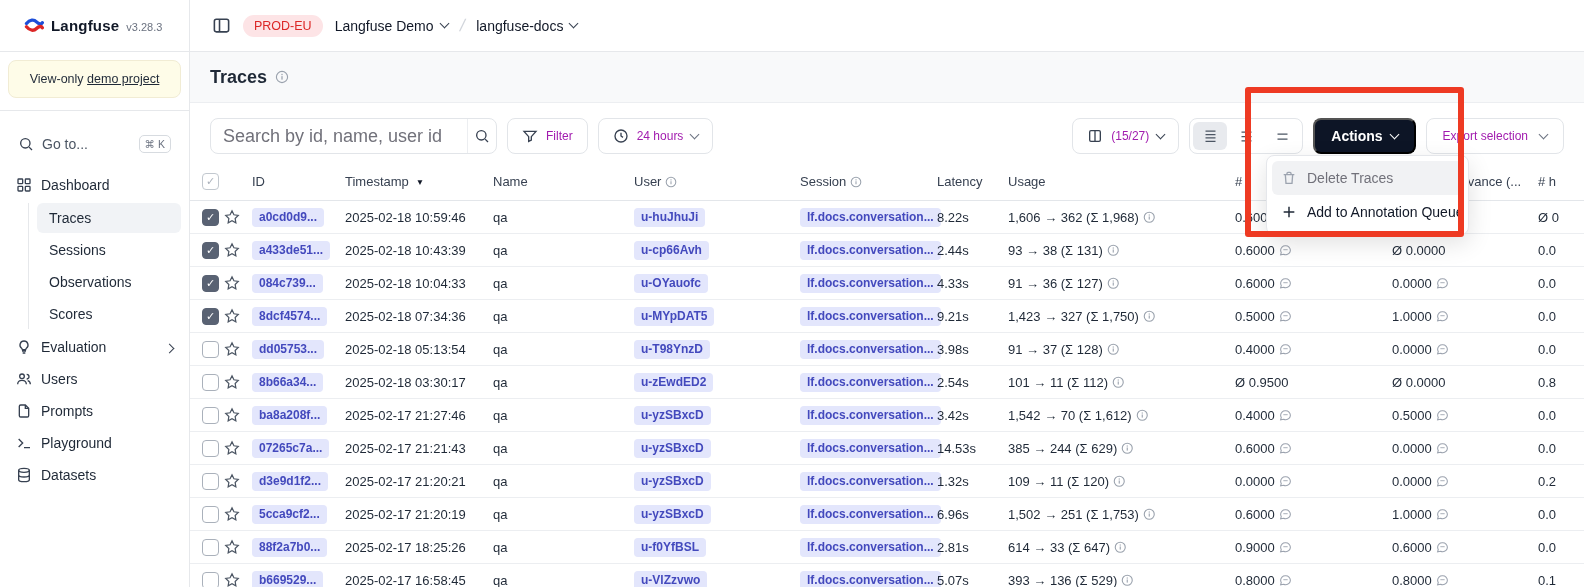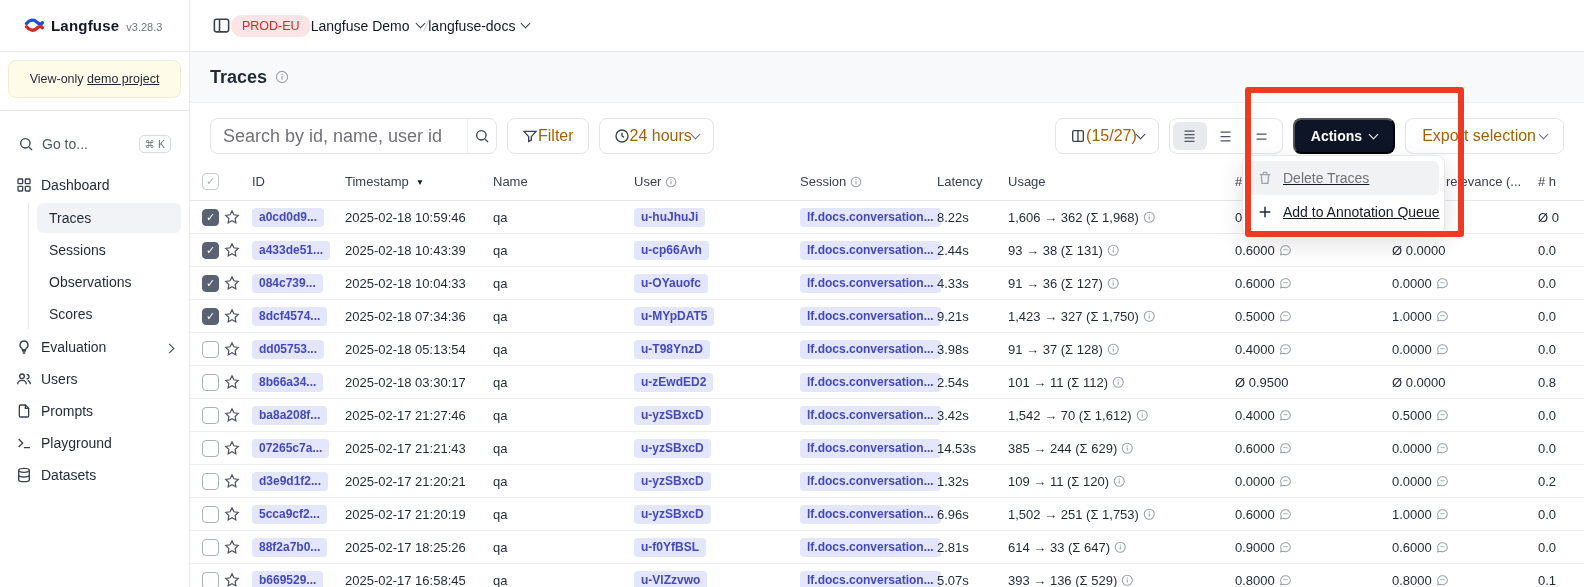--- a/index.html
+++ b/index.html
@@ -21,33 +21,33 @@
   .nav-item{display:flex;align-items:center;gap:9px;padding:8px 8px;font-size:14px;color:#1f2937;border-radius:6px;cursor:pointer;}
   .nav-item .chv-wrap{margin-left:auto;color:#374151;}
   .nav-children{margin:0 0 2px 20px;border-left:1px solid #e6e8eb;padding-left:8px;}
   .nav-child{padding:7px 12px;font-size:14px;color:#1f2937;border-radius:6px;margin:2px 0;cursor:pointer;}
   .nav-child.active{background:#f1f3f6;}
   .icn{width:16px;height:16px;flex:0 0 16px;color:#374151;}
   .icn svg{width:16px;height:16px;display:block;}
 
   
   .main{position:relative;flex:1;min-width:0;}
-  .topbar{height:52px;border-bottom:1px solid #e6e8eb;display:flex;align-items:center;padding:0 22px;background:#fff;}
+  .topbar{height:52px;border-bottom:1px solid #e6e8eb;display:flex;align-items:center;gap:12px;padding:0 22px;background:#fff;}
   .env-badge{background:#fde4e6;color:#dc2626;font-size:12.5px;font-weight:500;border-radius:999px;padding:4px 11px;}
   .crumb{display:flex;align-items:center;gap:7px;font-size:14px;font-weight:500;color:#111827;cursor:pointer;}
   .slash{color:#d1d5db;font-size:17px;font-weight:300;transform:skewX(-12deg);}
   .title-strip{height:51px;background:#f8f9fa;border-bottom:1px solid #eceef1;display:flex;align-items:center;gap:8px;padding:0 20px;}
   .title-strip h1{font-size:18px;font-weight:600;color:#1f2937;}
 
   .toolbar{display:flex;align-items:center;padding:15px 20px 0 20px;gap:10px;}
   .searchbox{width:287px;height:36px;border:1px solid #e2e5e9;border-radius:8px;display:flex;align-items:center;background:#fff;overflow:hidden;}
   .searchbox input{flex:1;border:0;outline:0;padding:0 12px;font-size:18px;color:#111827;font-family:inherit;background:transparent;}
   .searchbox input::placeholder{color:#71717a;}
   .search-ic{width:42px;height:100%;display:flex;align-items:center;justify-content:center;border-left:1px solid #eceef1;color:#374151;}
-  .btn{height:36px;border:1px solid #e2e5e9;border-radius:8px;background:#fff;display:inline-flex;align-items:center;padding:0 14px;font-size:16px;font-weight:500;color:#a16207;cursor:pointer;white-space:nowrap;}
+  .btn{height:36px;border:1px solid #e2e5e9;border-radius:8px;background:#fff;display:inline-flex;align-items:center;gap:8px;padding:0 14px;font-size:12px;font-weight:500;color:#a21caf;cursor:pointer;white-space:nowrap;}
   .toolbar-right{margin-left:auto;display:flex;align-items:center;gap:10px;border-radius:13px;}
   .seg-group{height:36px;border:1px solid #e2e5e9;border-radius:8px;display:flex;align-items:center;padding:3px;gap:2px;background:#fff;}
   .seg{width:34px;height:28px;border-radius:6px;display:flex;align-items:center;justify-content:center;color:#4b5563;cursor:pointer;}
   .seg.sel{background:#e8eaee;}
   .btn-dark{height:36px;border-radius:8px;background:#0d1526;color:#fff;display:inline-flex;align-items:center;gap:8px;padding:0 16px;font-size:14px;font-weight:600;cursor:pointer;}
 
   
   .table{margin-top:9px;}
   .trow{display:grid;grid-template-columns:34px 28px 93px 148px 141px 166px 137px 71px 227px 157px 146px 28px;align-items:center;height:33px;border-bottom:1px solid #eceef1;font-size:13px;color:#1f2937;}
   .thead{height:38px;color:#374151;font-weight:500;border-bottom:1px solid #e3e6ea;font-size:13px;}
@@ -56,21 +56,21 @@
   .hdr-rel{margin-left:54px;}
   .badge{display:inline-block;background:#e3e6fc;color:#4349bd;font-size:12px;font-weight:600;border-radius:4px;padding:2.5px 7px;white-space:nowrap;cursor:pointer;}
   .checkbox{width:17px;height:17px;border:1.5px solid #aab1bb;border-radius:4px;background:#fff;display:flex;align-items:center;justify-content:center;cursor:pointer;}
   .checkbox.checked{background:#596273;border-color:#596273;color:#fff;font-size:11px;font-weight:700;}
   .checkbox.head{border-color:#c2c8cf;color:#aab1bb;font-size:11px;font-weight:700;}
   .star{color:#4b5563;display:flex;cursor:pointer;}
   .info-ic{display:inline-flex;}
   .sort{font-size:8.5px;margin-left:3px;color:#111827;}
 
   
-  .dropdown{position:absolute;left:1052px;top:155px;width:203px;background:#fff;border:1px solid #e5e7eb;border-radius:8px;box-shadow:0 8px 24px rgba(0,0,0,.12);padding:5px;z-index:20;text-decoration:underline;}
+  .dropdown{position:absolute;left:1076px;top:155px;width:203px;background:#fff;border:1px solid #e5e7eb;border-radius:8px;box-shadow:0 8px 24px rgba(0,0,0,.12);padding:5px;z-index:20;}
   .dd-item{height:34px;display:flex;align-items:center;gap:10px;padding:0 9px;border-radius:6px;font-size:14px;cursor:pointer;white-space:nowrap;}
   .dd-item.first{background:#f1f2f4;color:#71717a;}
   .dd-item.second{color:#111827;font-weight:500;}
   .red-rect{position:absolute;left:1055px;top:87px;width:219px;height:150px;border:6px solid #ee3a23;border-radius:3px;z-index:40;pointer-events:none;}
   .chv{display:inline-block;width:7px;height:7px;border-right:1.7px solid currentColor;border-bottom:1.7px solid currentColor;transform:rotate(45deg);margin-top:-4px;}
   .chv.right{transform:rotate(-45deg);margin-top:0;}
 </style>
 </head>
 <body>
 

